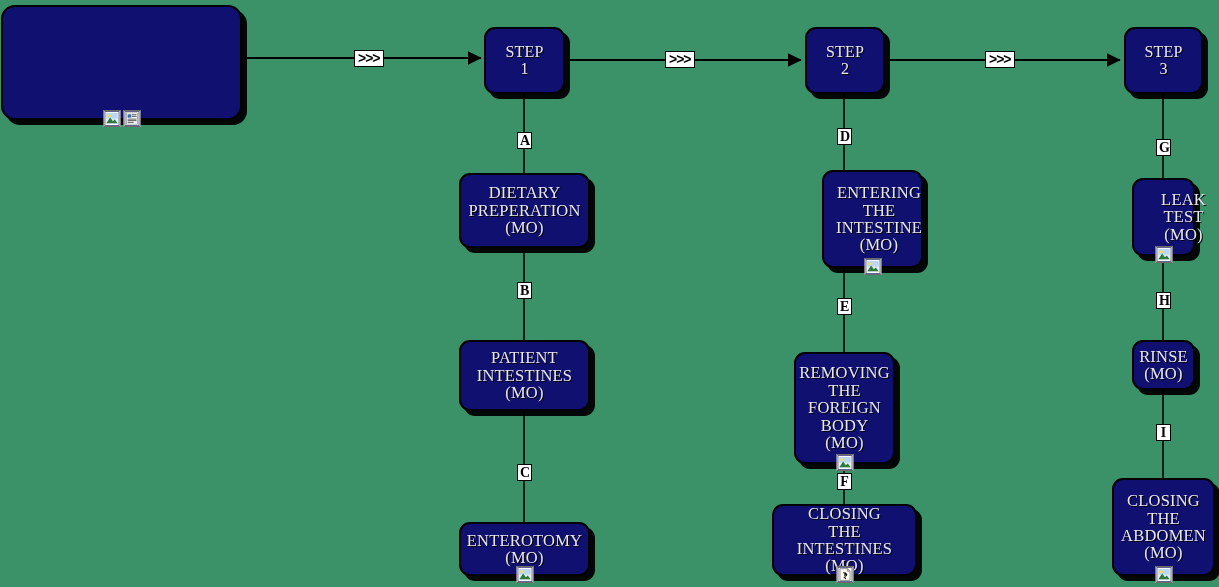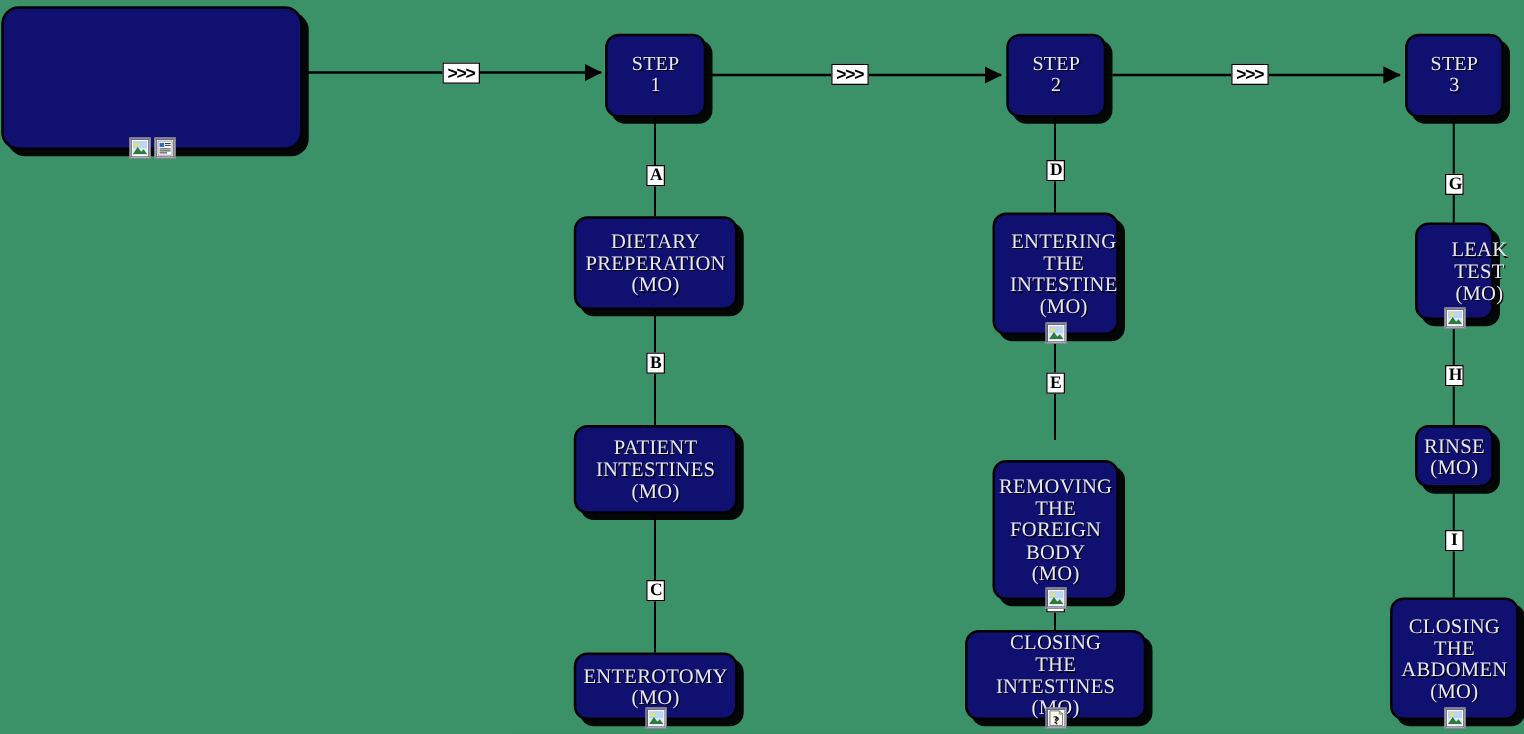--- a/index.html
+++ b/index.html
@@ -204,39 +204,39 @@
           <rect x="0.5" y="0.5" width="15" height="15" fill="#ffffff" stroke="#5b5b8a"></rect>
           <rect x="2" y="2" width="12" height="12" fill="#dfe9f5"></rect>
           <rect x="2" y="2" width="12" height="6" fill="#b9d7f2"></rect>
           <circle cx="5" cy="5" r="1.6" fill="#f5e14a"></circle>
           <path d="M2 13 L6 7 L9 11 L11 9 L14 13 Z" fill="#2f7a3a"></path>
         </svg>
       </span>
     </div>
   </div>
 
-  <div class="node proc" style="left:794px; top:170px; width:101px; height:98px;padding-left:13px;">
+  <div class="node proc" style="left:822px; top:170px; width:101px; height:98px;padding-left:13px;">
     <span class="label">ENTERING
 THE
 INTESTINE
 (MO)</span>
     <div class="node-icons">
       <span class="mini-icon">
         <svg viewBox="0 0 16 16">
           <rect x="0.5" y="0.5" width="15" height="15" fill="#ffffff" stroke="#5b5b8a"></rect>
           <rect x="2" y="2" width="12" height="12" fill="#dfe9f5"></rect>
           <rect x="2" y="2" width="12" height="6" fill="#b9d7f2"></rect>
           <circle cx="5" cy="5" r="1.6" fill="#f5e14a"></circle>
           <path d="M2 13 L6 7 L9 11 L11 9 L14 13 Z" fill="#2f7a3a"></path>
         </svg>
       </span>
     </div>
   </div>
 
-  <div class="node proc" style="left:794px; top:352px; width:101px; height:112px;margin-top:16px;">
+  <div class="node proc" style="left:794px; top:352px; width:101px; height:112px;">
     <span class="label">REMOVING
 THE
 FOREIGN
 BODY
 (MO)</span>
     <div class="node-icons">
       <span class="mini-icon">
         <svg viewBox="0 0 16 16">
           <rect x="0.5" y="0.5" width="15" height="15" fill="#ffffff" stroke="#5b5b8a"></rect>
           <rect x="2" y="2" width="12" height="12" fill="#dfe9f5"></rect>

